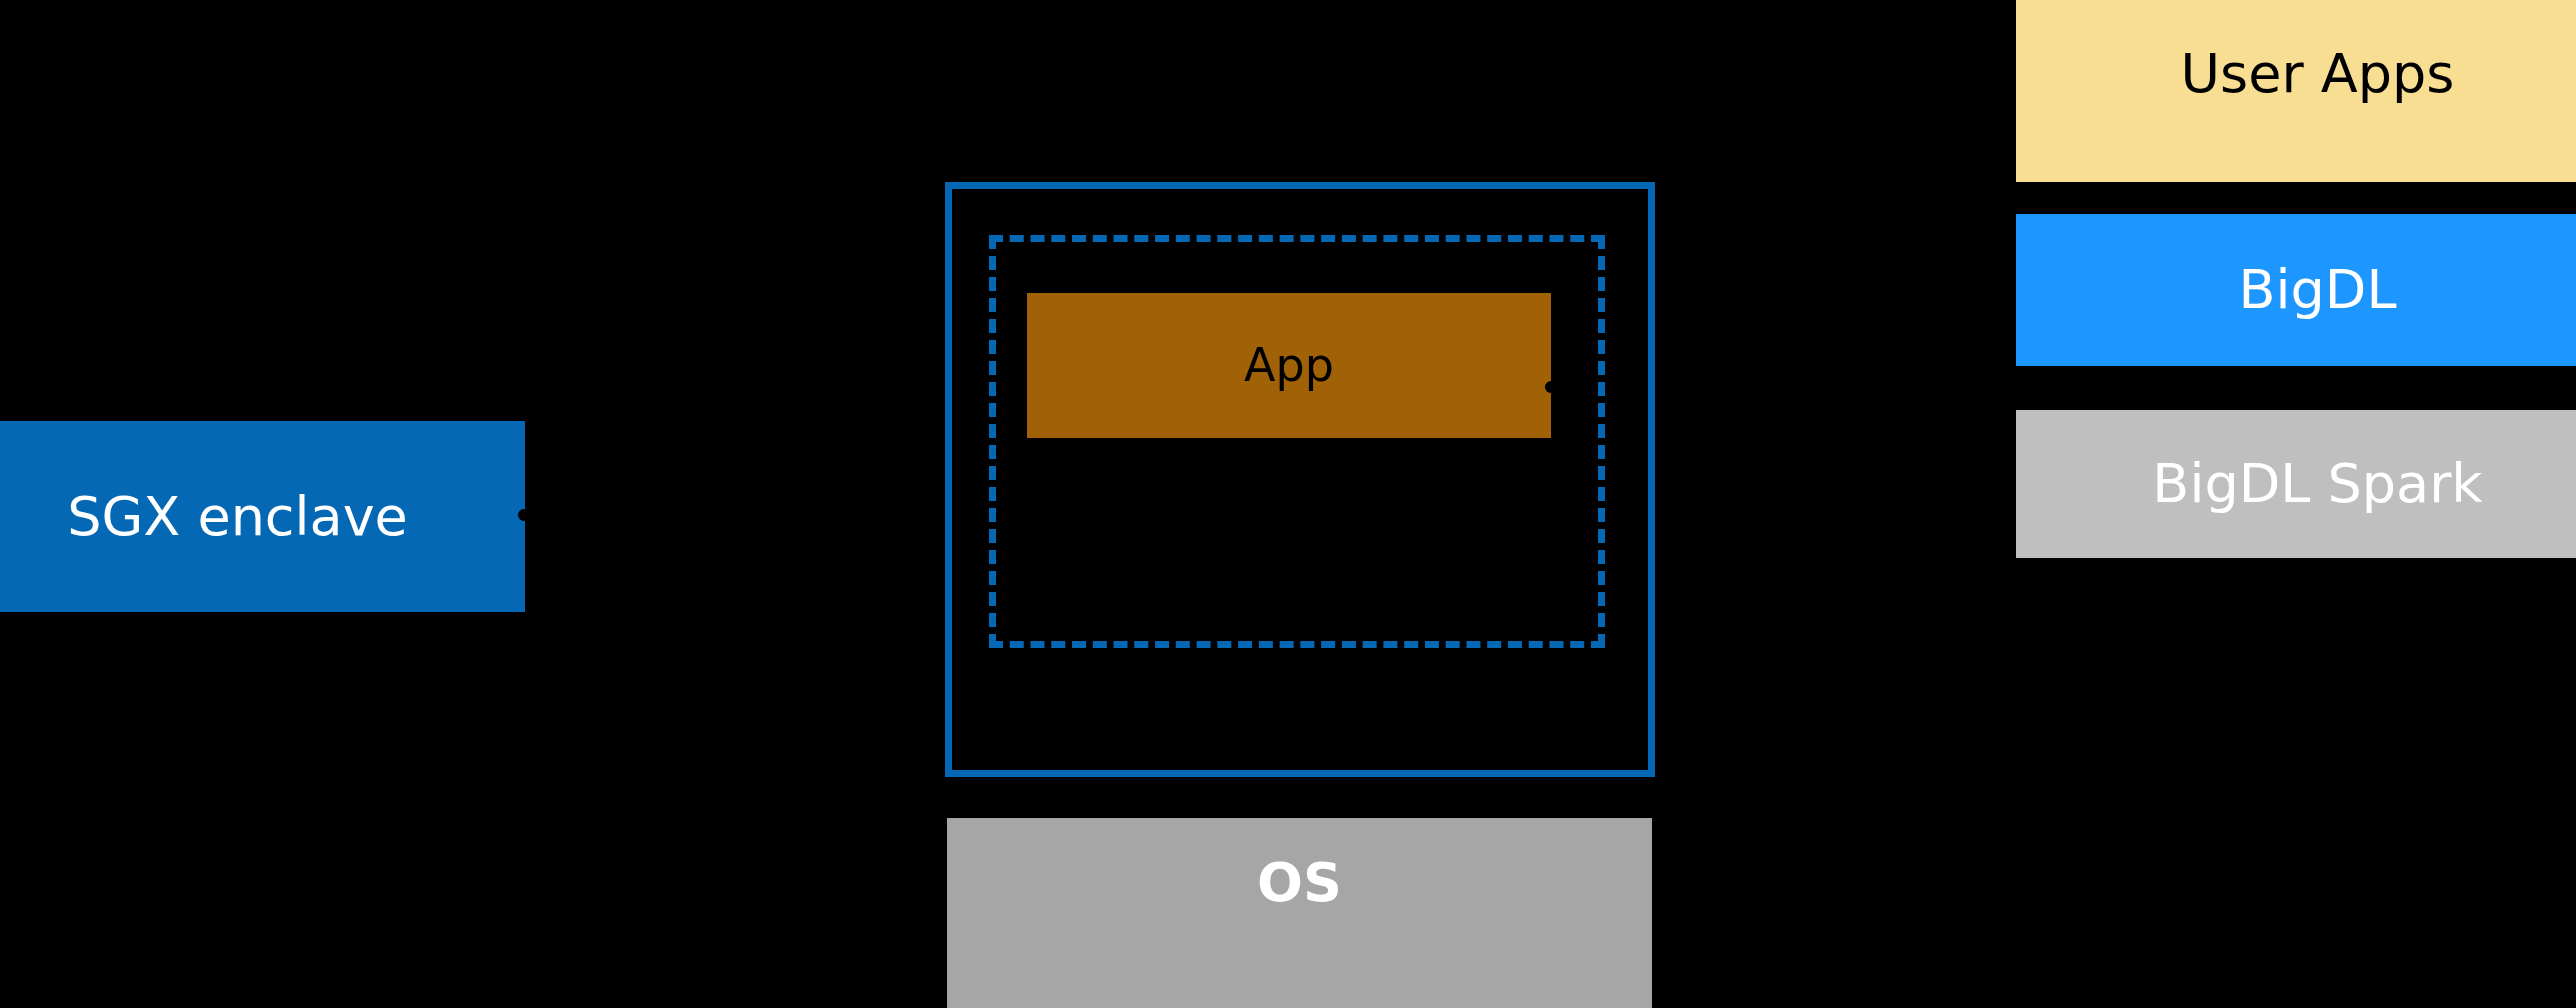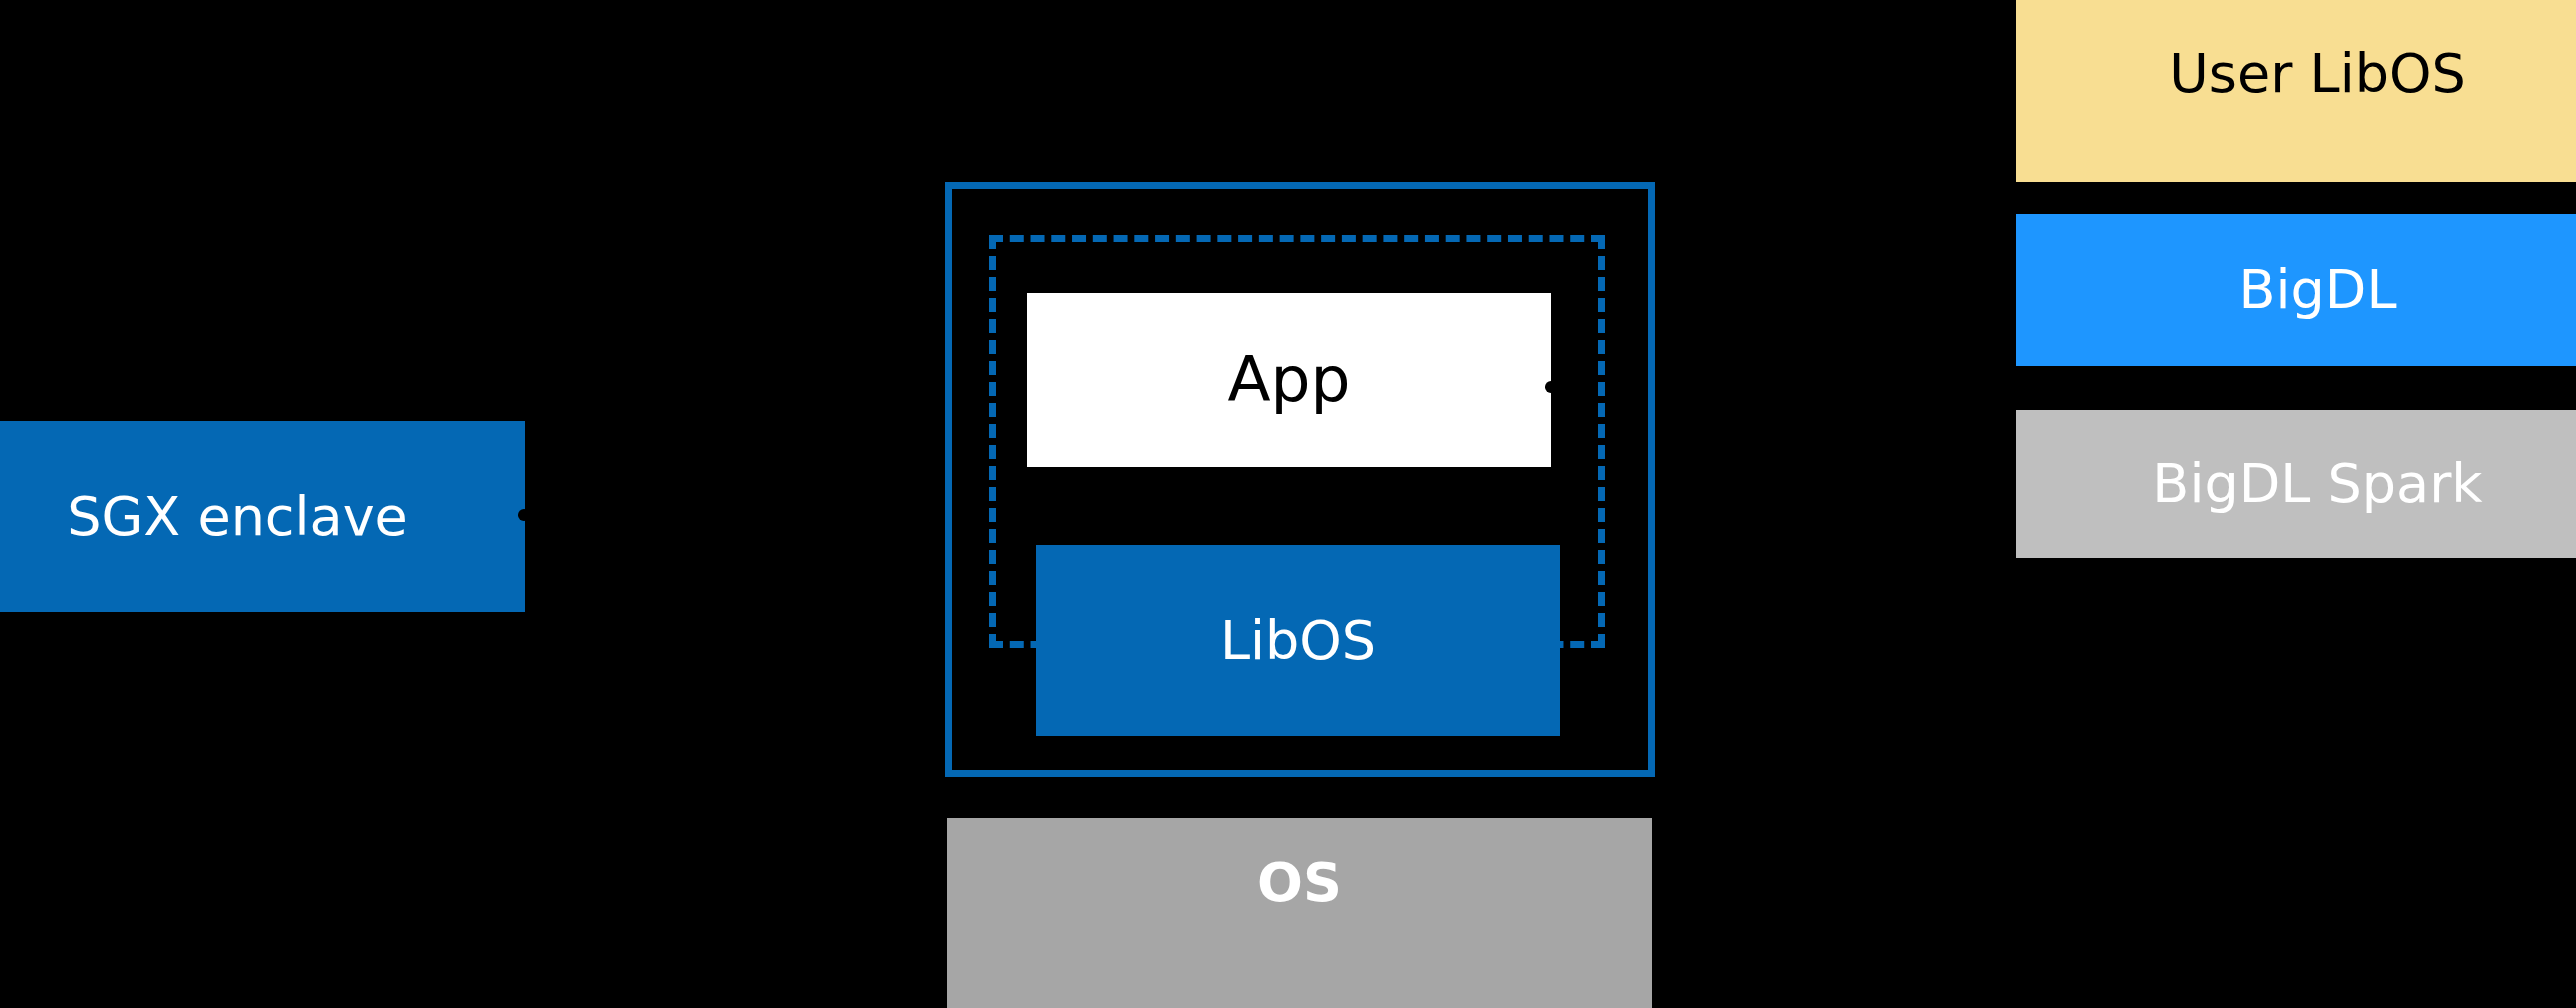--- a/index.html
+++ b/index.html
@@ -53,24 +53,24 @@
     width: 616px;
     height: 413px;
     border: 7.5px dashed #0468B4;
     background: transparent;
   }
   
   #app-box {
     left: 1027px;
     top: 293px;
     width: 524px;
-    height: 174px;
-    background: #ffffff;
+    height: 145px;
+    background: #a16207;
     color: #000000;
-    font-size: 63px;
+    font-size: 46px;
   }
   
   #libos-box {
     left: 1036px;
     top: 545px;
     width: 524px;
     height: 191px;
     background: #0468B4;
     color: #FFFFFF;
     font-size: 54px;
@@ -139,30 +139,27 @@
 
   <div class="box" id="enclave-frame"></div>
 
   <div class="box" id="trusted-boundary"></div>
 
   <div class="box" id="app-box">
     <span>App</span>
   </div>
   <div class="arrow-dot" id="app-connector-dot"></div>
 
-  <div class="box" id="libos-box">
-    <span>LibOS</span>
-  </div>
 
   <div class="box" id="os-box">
     <span>OS</span>
   </div>
 
   <div class="box" id="user-apps-box">
-    <span>User LibOS</span>
+    <span>User Apps</span>
   </div>
 
   <div class="box" id="bigdl-box">
     <span>BigDL</span>
   </div>
 
   <div class="box" id="apache-spark-box">
     <span>BigDL Spark</span>
   </div>
 

